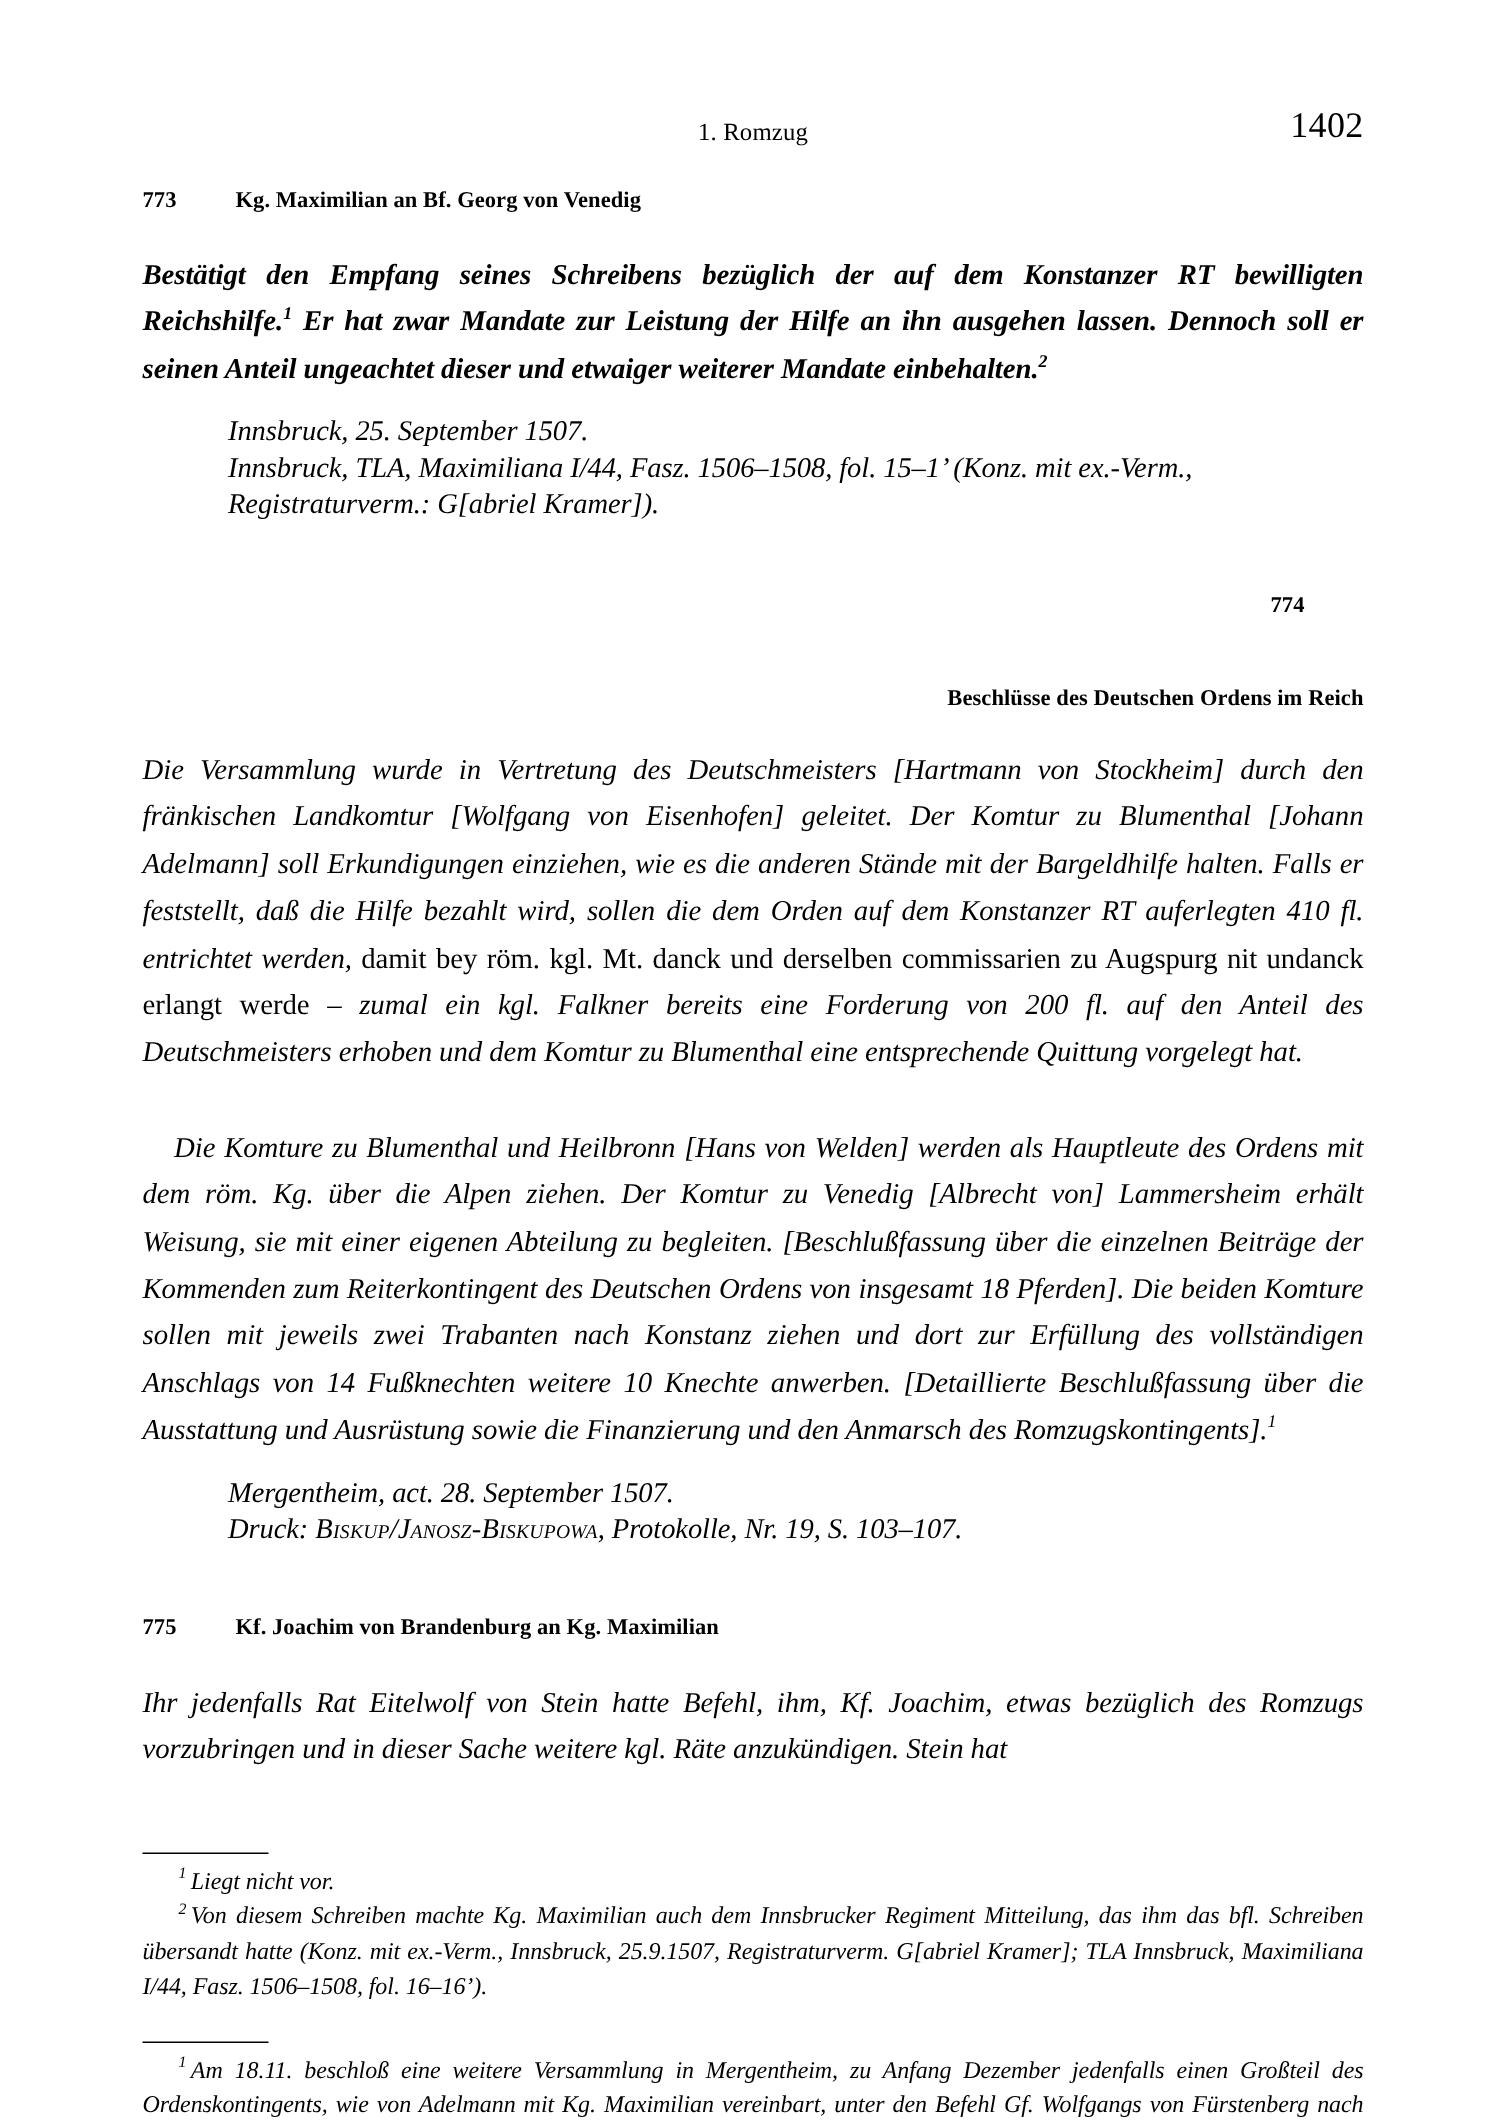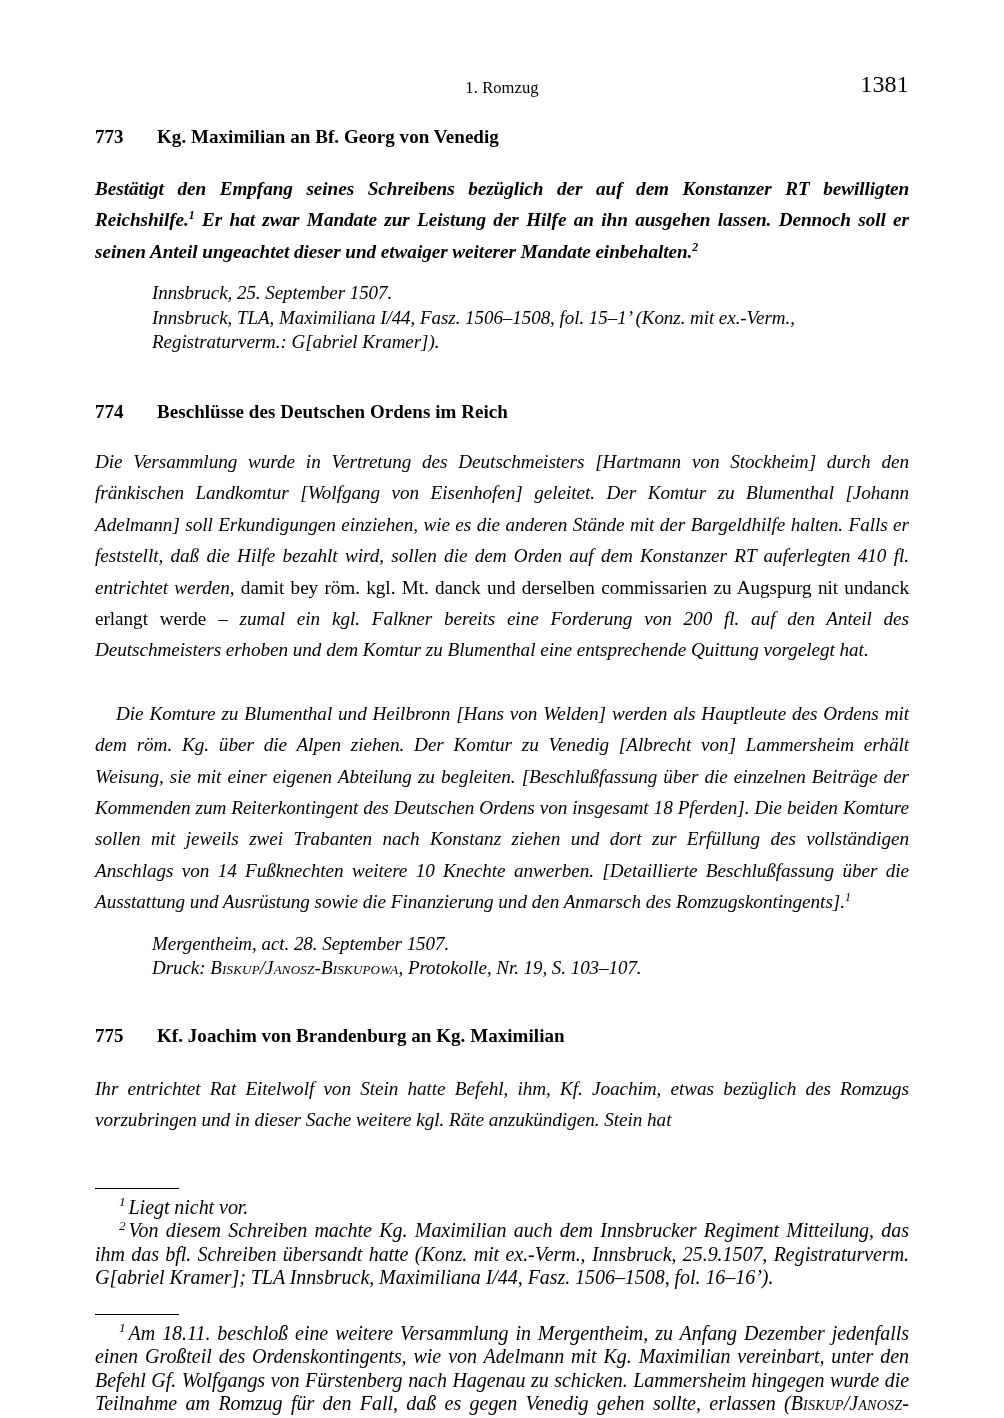--- a/index.html
+++ b/index.html
@@ -43,33 +43,33 @@
     top: -7px;
     font-size: 24px;
     letter-spacing: 0.2px;
   }
 
   
   .sec-head {
     display: flex;
     align-items: flex-end;
     font-weight: bold;
-    font-size: 19px;
+    font-size: 15px;
     letter-spacing: 0.05px;
   }
   .sec-head .sec-num {
     width: 62px;
     flex: 0 0 62px;
     font-weight: bold;
   }
   .sec-head .sec-title {
     flex: 1 1 auto;
   }
   .head-773 { margin-top: 14px; }
-  .head-774 { margin-top: 46px; }
+  .head-774 { margin-top: 46px; flex-direction: column; }
   .head-775 { margin-top: 44px; }
 
   
   .regest {
     font-style: italic;
     font-size: 19.2px;
     line-height: 31.4px;
     text-align: justify;
     text-justify: inter-word;
     margin-top: 24px;
@@ -108,21 +108,21 @@
   .source div { margin: 0; }
   .sc {
     font-variant: small-caps;
     font-style: italic;
     letter-spacing: 0.2px;
   }
 
   
   .fn-block {
     font-style: italic;
-    font-size: 20px;
+    font-size: 16px;
     line-height: 23.5px;
     text-align: justify;
     letter-spacing: -0.05px;
   }
   .fn-block .fn-rule {
     width: 84px;
     height: 0;
     border-top: 1.3px solid #000;
     margin: 0 0 7px 0;
   }
@@ -143,21 +143,21 @@
     font-variant: small-caps;
   }
 </style>
 </head>
 <body>
 
 <div class="page">
 
   <div class="runhead">
     <div class="rh-title">1. Romzug</div>
-    <div class="rh-folio">1381</div>
+    <div class="rh-folio">1402</div>
   </div>
 
   <div class="sec-head head-773">
     <span class="sec-num">773</span>
     <span class="sec-title">Kg. Maximilian an Bf. Georg von Venedig</span>
   </div>
 
   <div class="regest r773">
     <p><span>Bestätigt den Empfang seines Schreibens bezüglich der auf dem Konstanzer RT bewilligten Reichshilfe.</span><sup>1</sup><span> Er hat zwar Mandate zur Leistung der Hilfe an ihn ausgehen lassen. Dennoch soll er seinen Anteil ungeachtet dieser und etwaiger weiterer Mandate einbehalten.</span><sup>2</sup></p>
   </div>
@@ -181,21 +181,21 @@
     <div>Mergentheim, act. 28. September 1507.</div>
     <div><span>Druck:</span> <span class="sc">Biskup</span><span>/</span><span class="sc">Janosz-Biskupowa</span><span>, Protokolle, Nr. 19, S. 103–107.</span></div>
   </div>
 
   <div class="sec-head head-775">
     <span class="sec-num">775</span>
     <span class="sec-title">Kf. Joachim von Brandenburg an Kg. Maximilian</span>
   </div>
 
   <div class="regest r775 nohyph">
-    <p>Ihr entrichtet Rat Eitelwolf von Stein hatte Befehl, ihm, Kf. Joachim, etwas bezüglich des Romzugs vorzubringen und in dieser Sache weitere kgl. Räte anzukündigen. Stein hat</p>
+    <p>Ihr jedenfalls Rat Eitelwolf von Stein hatte Befehl, ihm, Kf. Joachim, etwas bezüglich des Romzugs vorzubringen und in dieser Sache weitere kgl. Räte anzukündigen. Stein hat</p>
   </div>
 
   <div class="fn-block fn-1">
     <div class="fn-rule"></div>
     <p><span class="fn-mark">1</span><span>Liegt nicht vor.</span></p>
     <p><span class="fn-mark">2</span><span>Von diesem Schreiben machte Kg. Maximilian auch dem Innsbrucker Regiment Mitteilung, das ihm das bfl. Schreiben übersandt hatte (Konz. mit ex.-Verm., Innsbruck, 25.9.1507, Registraturverm. G[abriel Kramer]; TLA Innsbruck, Maximiliana I/44, Fasz. 1506–1508, fol. 16–16’).</span></p>
   </div>
 
   <div class="fn-block fn-2">
     <div class="fn-rule"></div>

